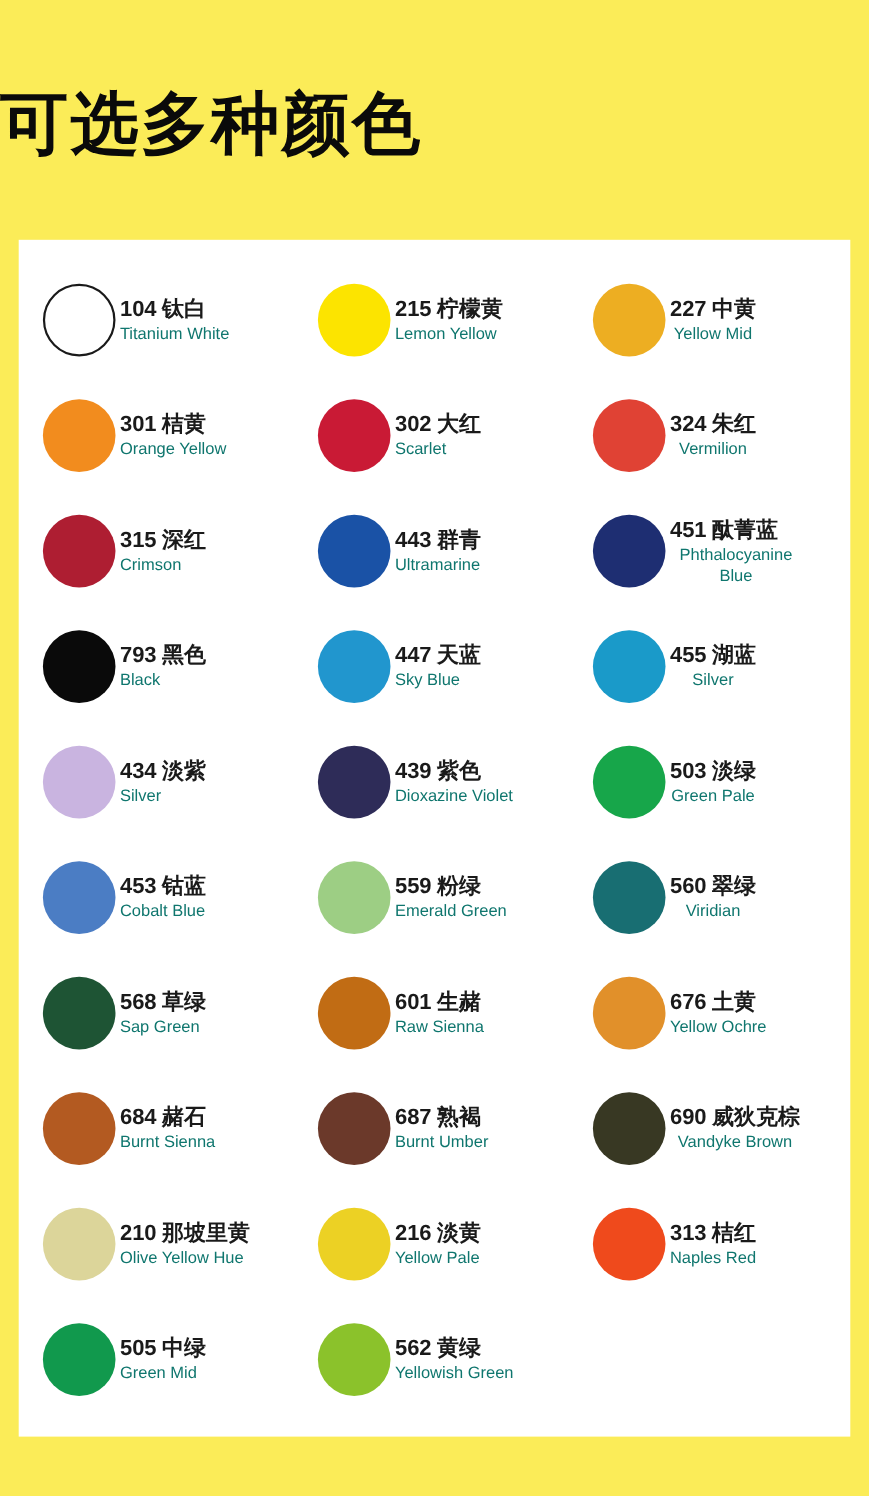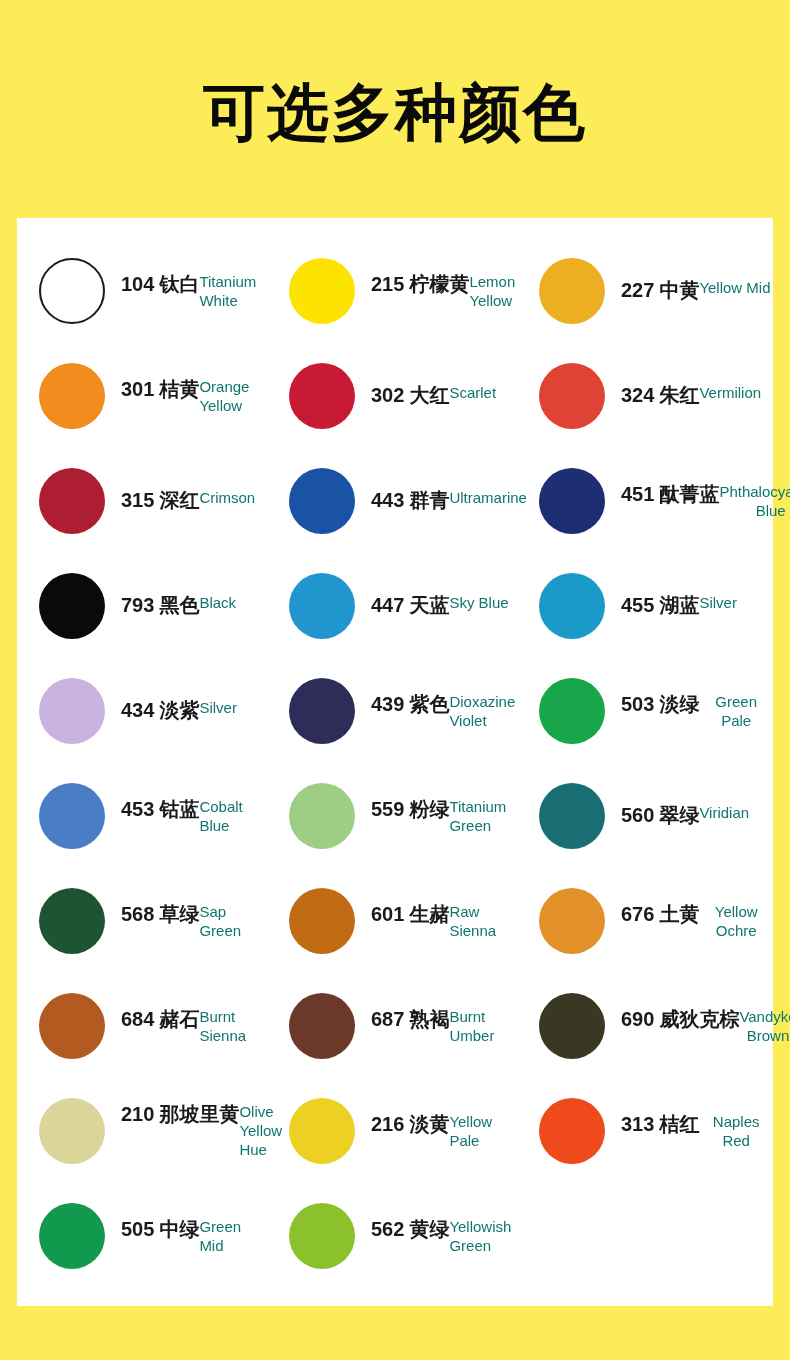--- a/index.html
+++ b/index.html
@@ -19,21 +19,21 @@
     width: 790px;
     height: 1360px;
     background: #FBEC58;
     box-sizing: border-box;
   }
   #heading {
     position: absolute;
     top: 74px;
     left: 0;
     width: 790px;
-    text-align: center;
+    text-align: left;
     font-size: 62px;
     line-height: 78px;
     font-weight: bold;
     color: #0A0A0A;
     letter-spacing: 2px;
     font-family: "DejaVu Sans", "Liberation Sans", sans-serif;
   }
   #card {
     position: absolute;
     left: 17px;
@@ -66,23 +66,23 @@
     border-radius: 50%;
     flex: 0 0 66px;
     margin-left: 22px;
     box-sizing: border-box;
   }
   .dot.outlined {
     border: 2px solid #1A1A1A;
     background: #FFFFFF;
   }
   .labels {
-    margin-left: 16px;
+    margin-left: 4px;
     display: flex;
-    flex-direction: row;
+    flex-direction: column;
     justify-content: center;
     white-space: nowrap;
   }
   .cn {
     font-size: 20px;
     line-height: 25px;
     font-weight: bold;
     color: #1A1A1A;
     font-family: "DejaVu Sans", "Liberation Sans", sans-serif;
   }
@@ -221,21 +221,21 @@
           <div class="dot" style="background: rgb(75, 125, 196);"></div>
           <div class="labels">
             <div class="cn"><span class="code">453</span><span>钴蓝</span></div>
             <div class="en">Cobalt Blue</div>
           </div>
         </div>
         <div class="swatch-cell col-2">
           <div class="dot" style="background: rgb(157, 206, 132);"></div>
           <div class="labels">
             <div class="cn"><span class="code">559</span><span>粉绿</span></div>
-            <div class="en">Titanium Green</div>
+            <div class="en">Emerald Green</div>
           </div>
         </div>
         <div class="swatch-cell col-3">
           <div class="dot" style="background: rgb(24, 110, 114);"></div>
           <div class="labels">
             <div class="cn"><span class="code">560</span><span>翠绿</span></div>
             <div class="en">Viridian</div>
           </div>
         </div>
         <div class="swatch-cell col-1">

